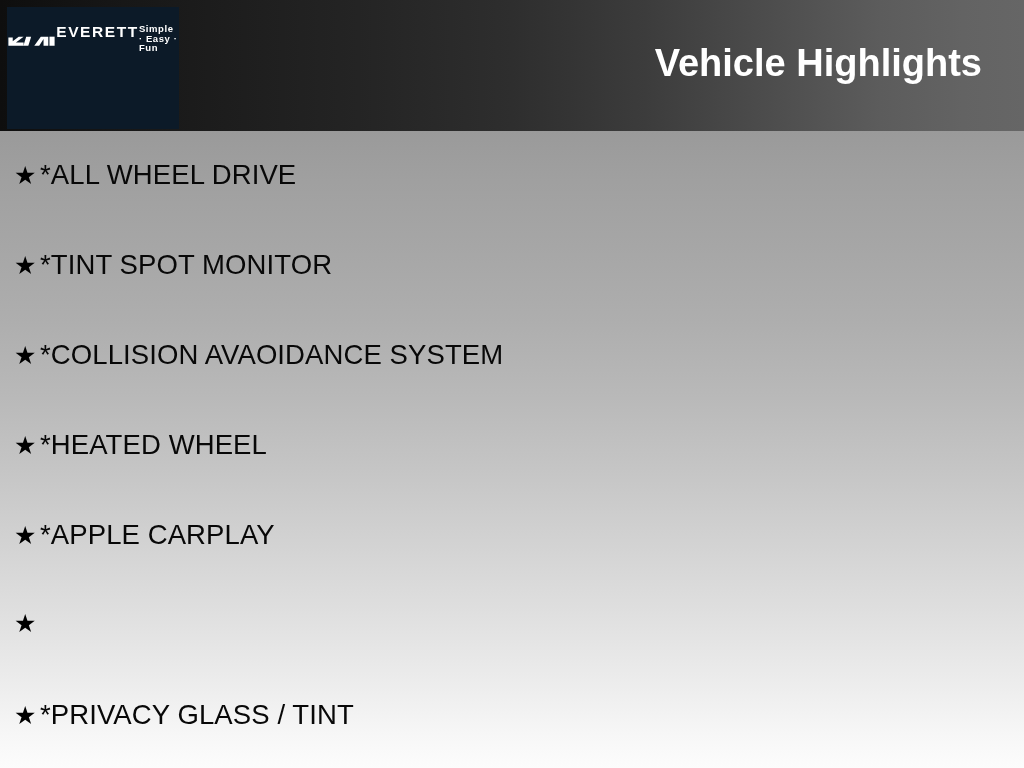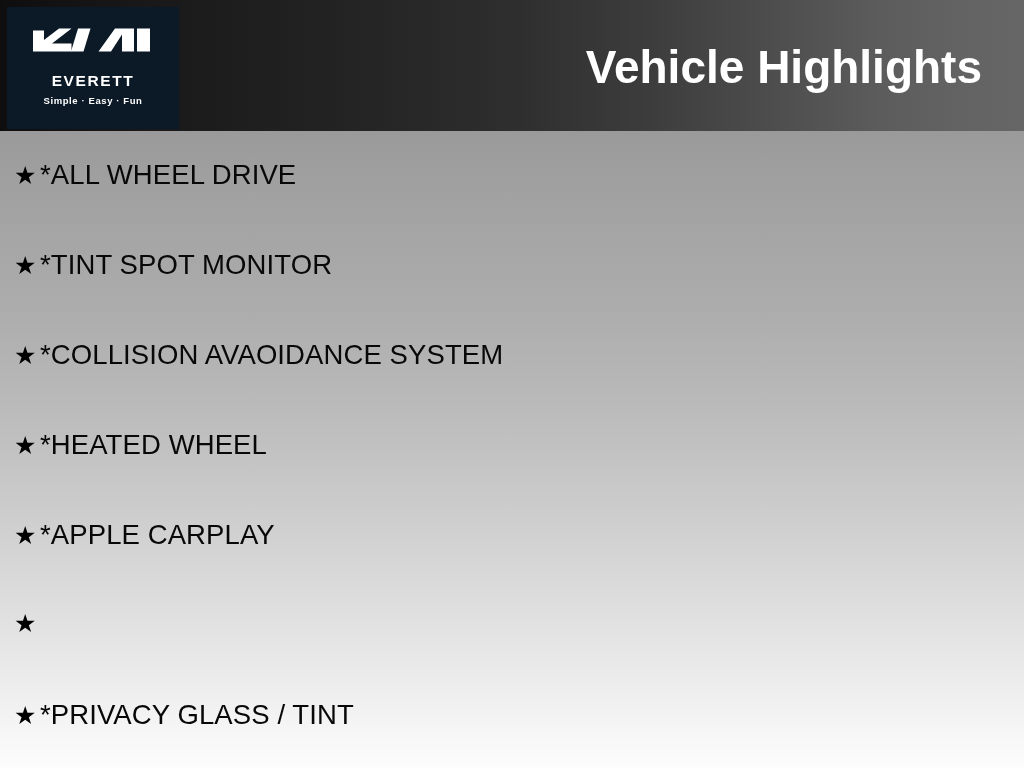--- a/index.html
+++ b/index.html
@@ -44,22 +44,21 @@
   
   #logo-box {
     position: absolute;
     left: 8px;
     top: 8px;
     width: 170px;
     height: 120px;
     background: #0c1a28;
     box-shadow: 0 0 0 1px #0c1a28;
     display: flex;
-    flex-direction: column;
-    align-items: center;
+    flex-direction: row;
     justify-content: flex-start;
     overflow: hidden;
   }
 
   #kia-wordmark {
     margin-top: 19px;
     width: 122px;
     height: 30px;
     display: block;
   }
@@ -68,36 +67,36 @@
     margin-top: 16px;
     color: #ffffff;
     font-size: 15.5px;
     font-weight: bold;
     letter-spacing: 1.6px;
     line-height: 1;
     font-family: "Liberation Sans", sans-serif;
   }
 
   #dealer-tagline {
-    margin-top: 7px;
+    margin-top: 16px;
     color: #ffffff;
     font-size: 9.5px;
     font-weight: bold;
     letter-spacing: 0.6px;
     line-height: 1;
     font-family: "Liberation Sans", sans-serif;
   }
 
   
   #header-title {
     position: absolute;
     right: 42px;
     top: 44px;
     color: #ffffff;
-    font-size: 46px;
+    font-size: 38px;
     font-weight: bold;
     letter-spacing: 0px;
     line-height: 1;
     font-family: "Liberation Sans", sans-serif;
     white-space: nowrap;
   }
 
   
   #main {
     position: absolute;

